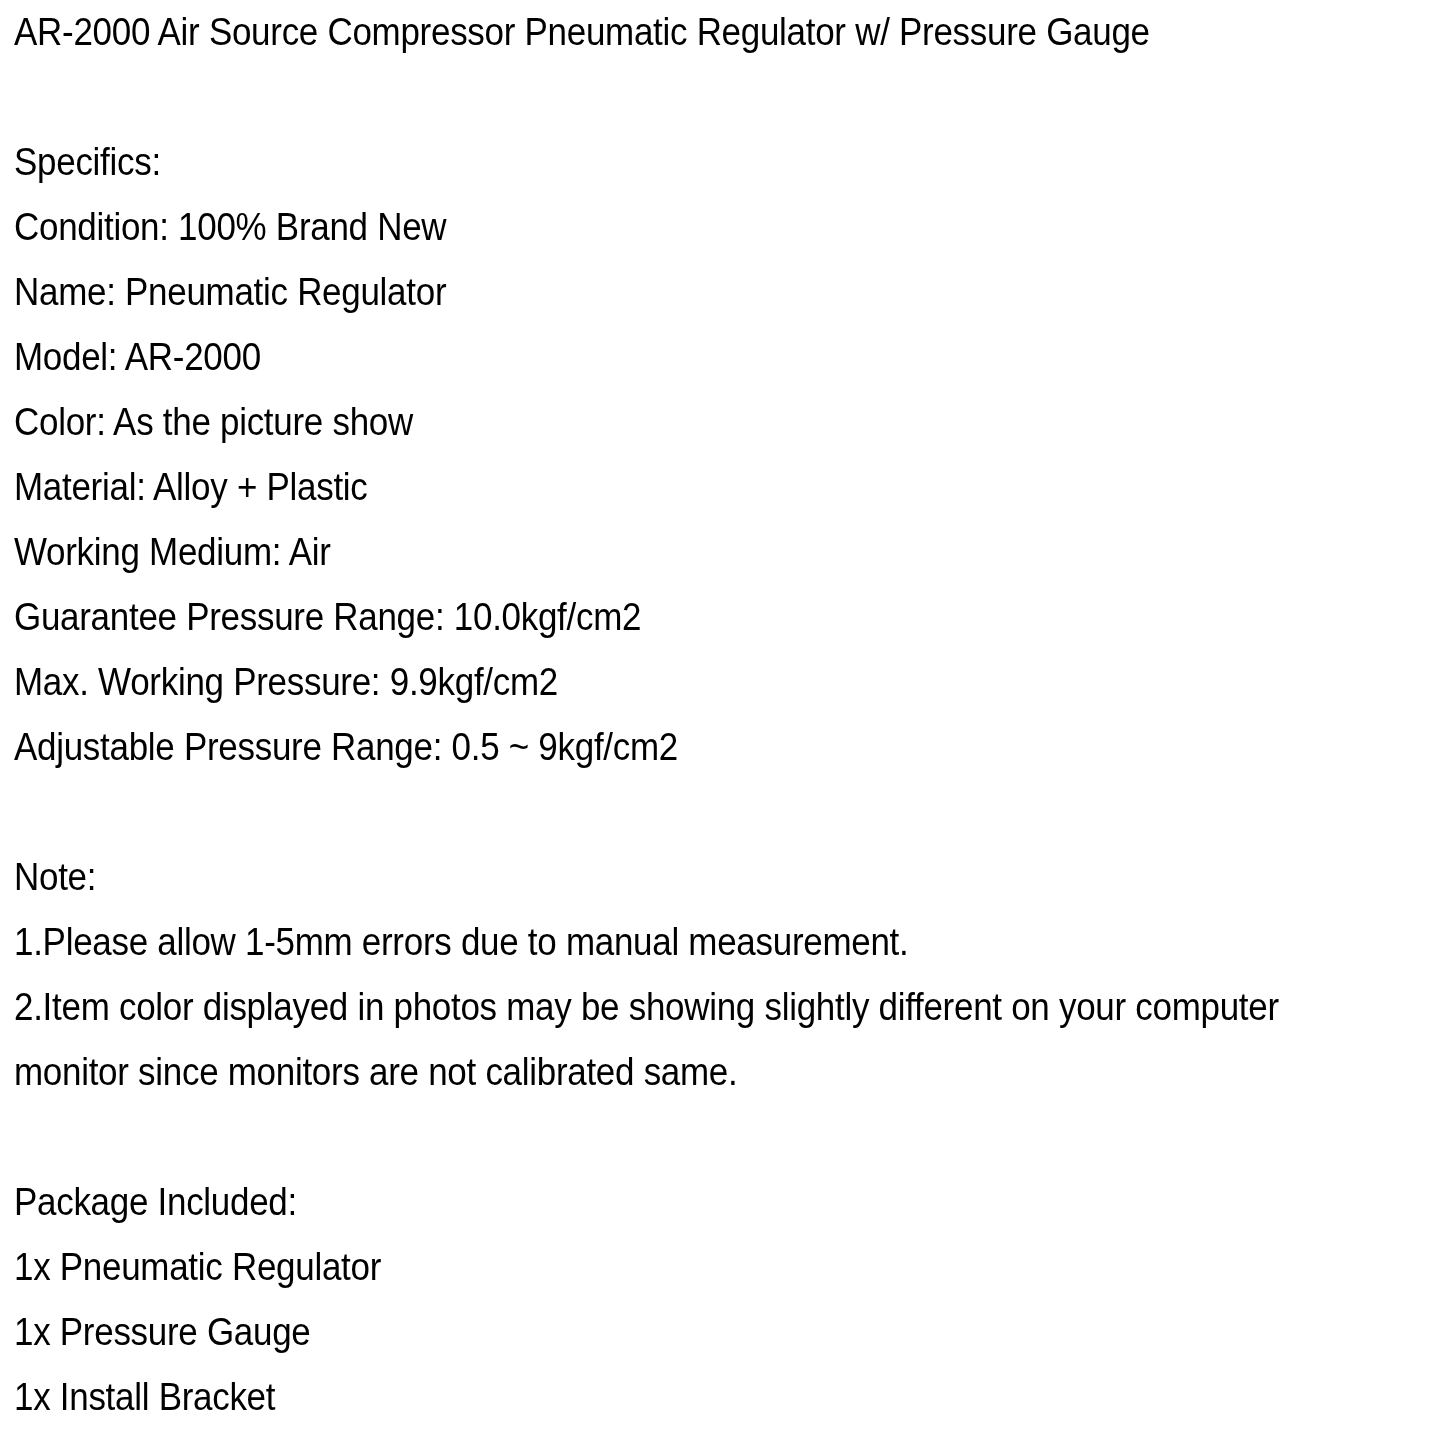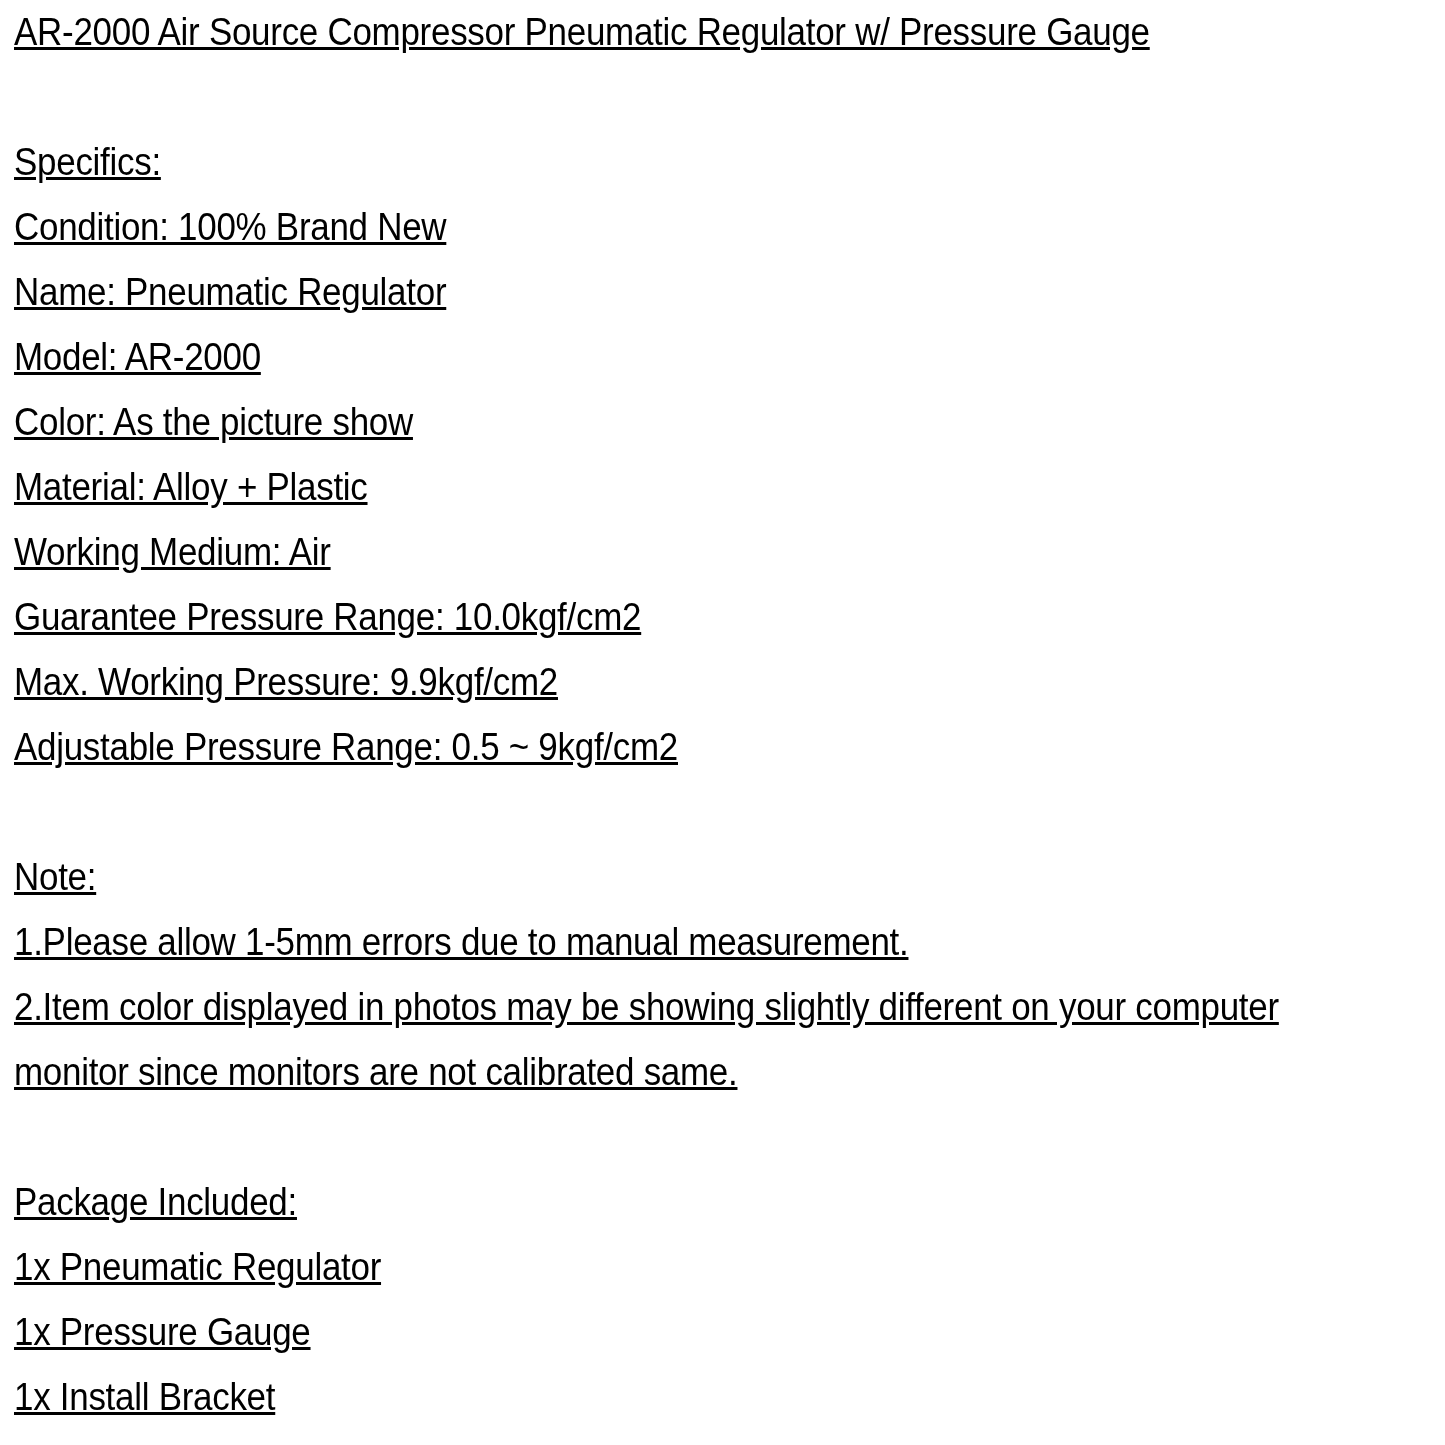--- a/index.html
+++ b/index.html
@@ -9,21 +9,20 @@
   }
   body {
     width: 1445px;
     height: 1445px;
     overflow: hidden;
     font-family: "Liberation Sans", sans-serif;
     color: #000000;
   }
   .doc {
     padding: 0 0 0 14px;
-    text-decoration: underline;
   }
   .line {
     height: 65px;
     line-height: 65px;
     font-size: 38px;
     white-space: nowrap;
     transform: scaleX(0.92);
     transform-origin: 0 50%;
     letter-spacing: -0.3px;
   }

